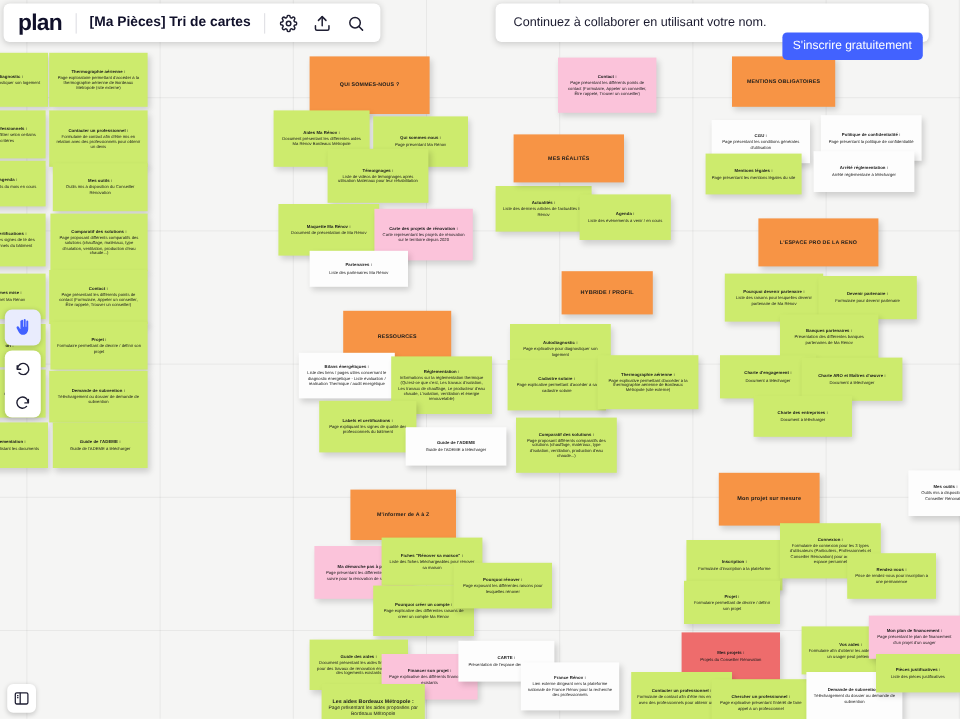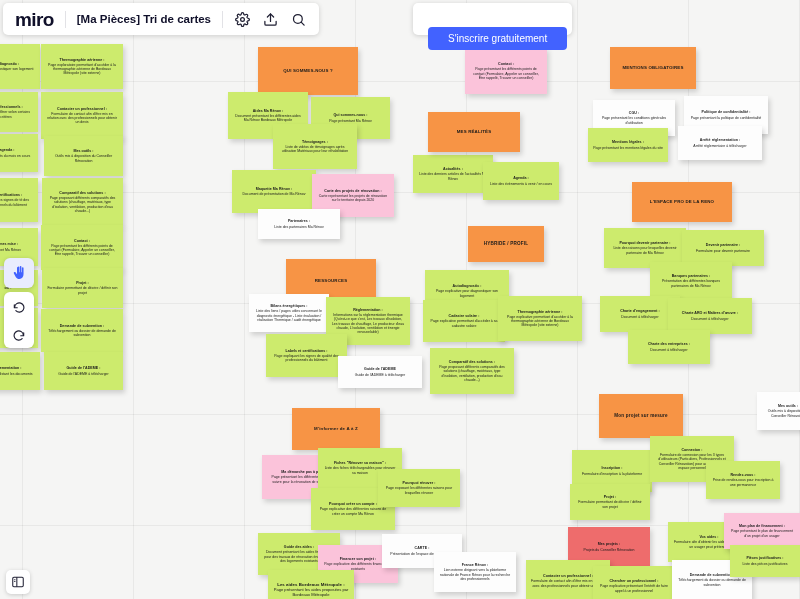--- a/index.html
+++ b/index.html
@@ -112,21 +112,21 @@
     z-index: 40;
   }
   #signuptext { font-size: 10.5px; color: #1a1a2e; white-space: nowrap; }
   #signupbtn {
     background: #4262ff;
     color: #fff;
     border: none;
     border-radius: 4px;
     font-size: 10px;
     font-family: inherit;
-    padding: 6px 20px;
+    padding: 6px 9px;
     cursor: pointer;
     white-space: nowrap;
     margin-top: 39px;
   }
 
   
   #tool-main {
     position: absolute;
     left: 4px; top: 258px;
     width: 30px; height: 30px;
@@ -439,21 +439,21 @@
       <span class="t">Mon plan de financement :</span>
       <span class="d">Page présentant le plan de financement d'un projet d'un usager</span>
     </div>
     <div class="note c-green" style="left: 730px; top: 545px; width: 70px; height: 32px;">
       <span class="t">Pièces justificatives :</span>
       <span class="d">Liste des pièces justificatives</span>
     </div>
   </div>
 
 <div id="topbar">
-  <div id="logo">miro</div>
+  <div id="logo">plan</div>
   <div class="vdiv"></div>
   <div id="boardtitle">[Ma Pièces] Tri de cartes</div>
   <div class="vdiv"></div>
   <div class="ticon">
     <svg width="15" height="15" viewBox="0 0 24 24" fill="none" stroke="#1f1f33" stroke-width="2">
       <circle cx="12" cy="12" r="3"></circle>
       <path d="M19.4 15a1.65 1.65 0 0 0 .33 1.82l.06.06a2 2 0 1 1-2.83 2.83l-.06-.06a1.65 1.65 0 0 0-1.82-.33 1.65 1.65 0 0 0-1 1.51V21a2 2 0 1 1-4 0v-.09A1.65 1.65 0 0 0 9 19.4a1.65 1.65 0 0 0-1.82.33l-.06.06a2 2 0 1 1-2.83-2.83l.06-.06A1.65 1.65 0 0 0 4.6 15a1.65 1.65 0 0 0-1.51-1H3a2 2 0 1 1 0-4h.09A1.65 1.65 0 0 0 4.6 9a1.65 1.65 0 0 0-.33-1.82l-.06-.06a2 2 0 1 1 2.83-2.83l.06.06A1.65 1.65 0 0 0 9 4.6a1.65 1.65 0 0 0 1-1.51V3a2 2 0 1 1 4 0v.09a1.65 1.65 0 0 0 1 1.51 1.65 1.65 0 0 0 1.82-.33l.06-.06a2 2 0 1 1 2.83 2.83l-.06.06A1.65 1.65 0 0 0 19.4 9v0a1.65 1.65 0 0 0 1.51 1H21a2 2 0 1 1 0 4h-.09a1.65 1.65 0 0 0-1.51 1z"></path>
     </svg>
   </div>
   <div class="ticon">
@@ -465,20 +465,21 @@
   </div>
   <div class="ticon">
     <svg width="15" height="15" viewBox="0 0 24 24" fill="none" stroke="#1f1f33" stroke-width="2" stroke-linecap="round">
       <circle cx="11" cy="11" r="7"></circle>
       <line x1="16.2" y1="16.2" x2="21" y2="21"></line>
     </svg>
   </div>
 </div>
 
 <div id="signup">
+  <div id="signuptext">Continuez à collaborer en utilisant votre nom.</div>
   <button id="signupbtn">S'inscrire gratuitement</button>
 </div>
 
 <div id="tool-main">
   <svg width="16" height="16" viewBox="0 0 24 24" fill="#4262ff">
     <path d="M10 3.5a1.2 1.2 0 0 1 2.4 0V11h.8V2.6a1.2 1.2 0 0 1 2.4 0V11h.8V4.4a1.2 1.2 0 0 1 2.4 0v9.1c0 4.2-2.3 7.5-6.2 7.5-3 0-4.6-1.4-6.1-4.2l-2.1-4c-.5-.9-.1-1.8.7-2.2.8-.4 1.6-.1 2.1.7l1.4 2.3h.4V3.5z"></path>
   </svg>
 </div>
 <div id="tool-undoredo">
   <div>

